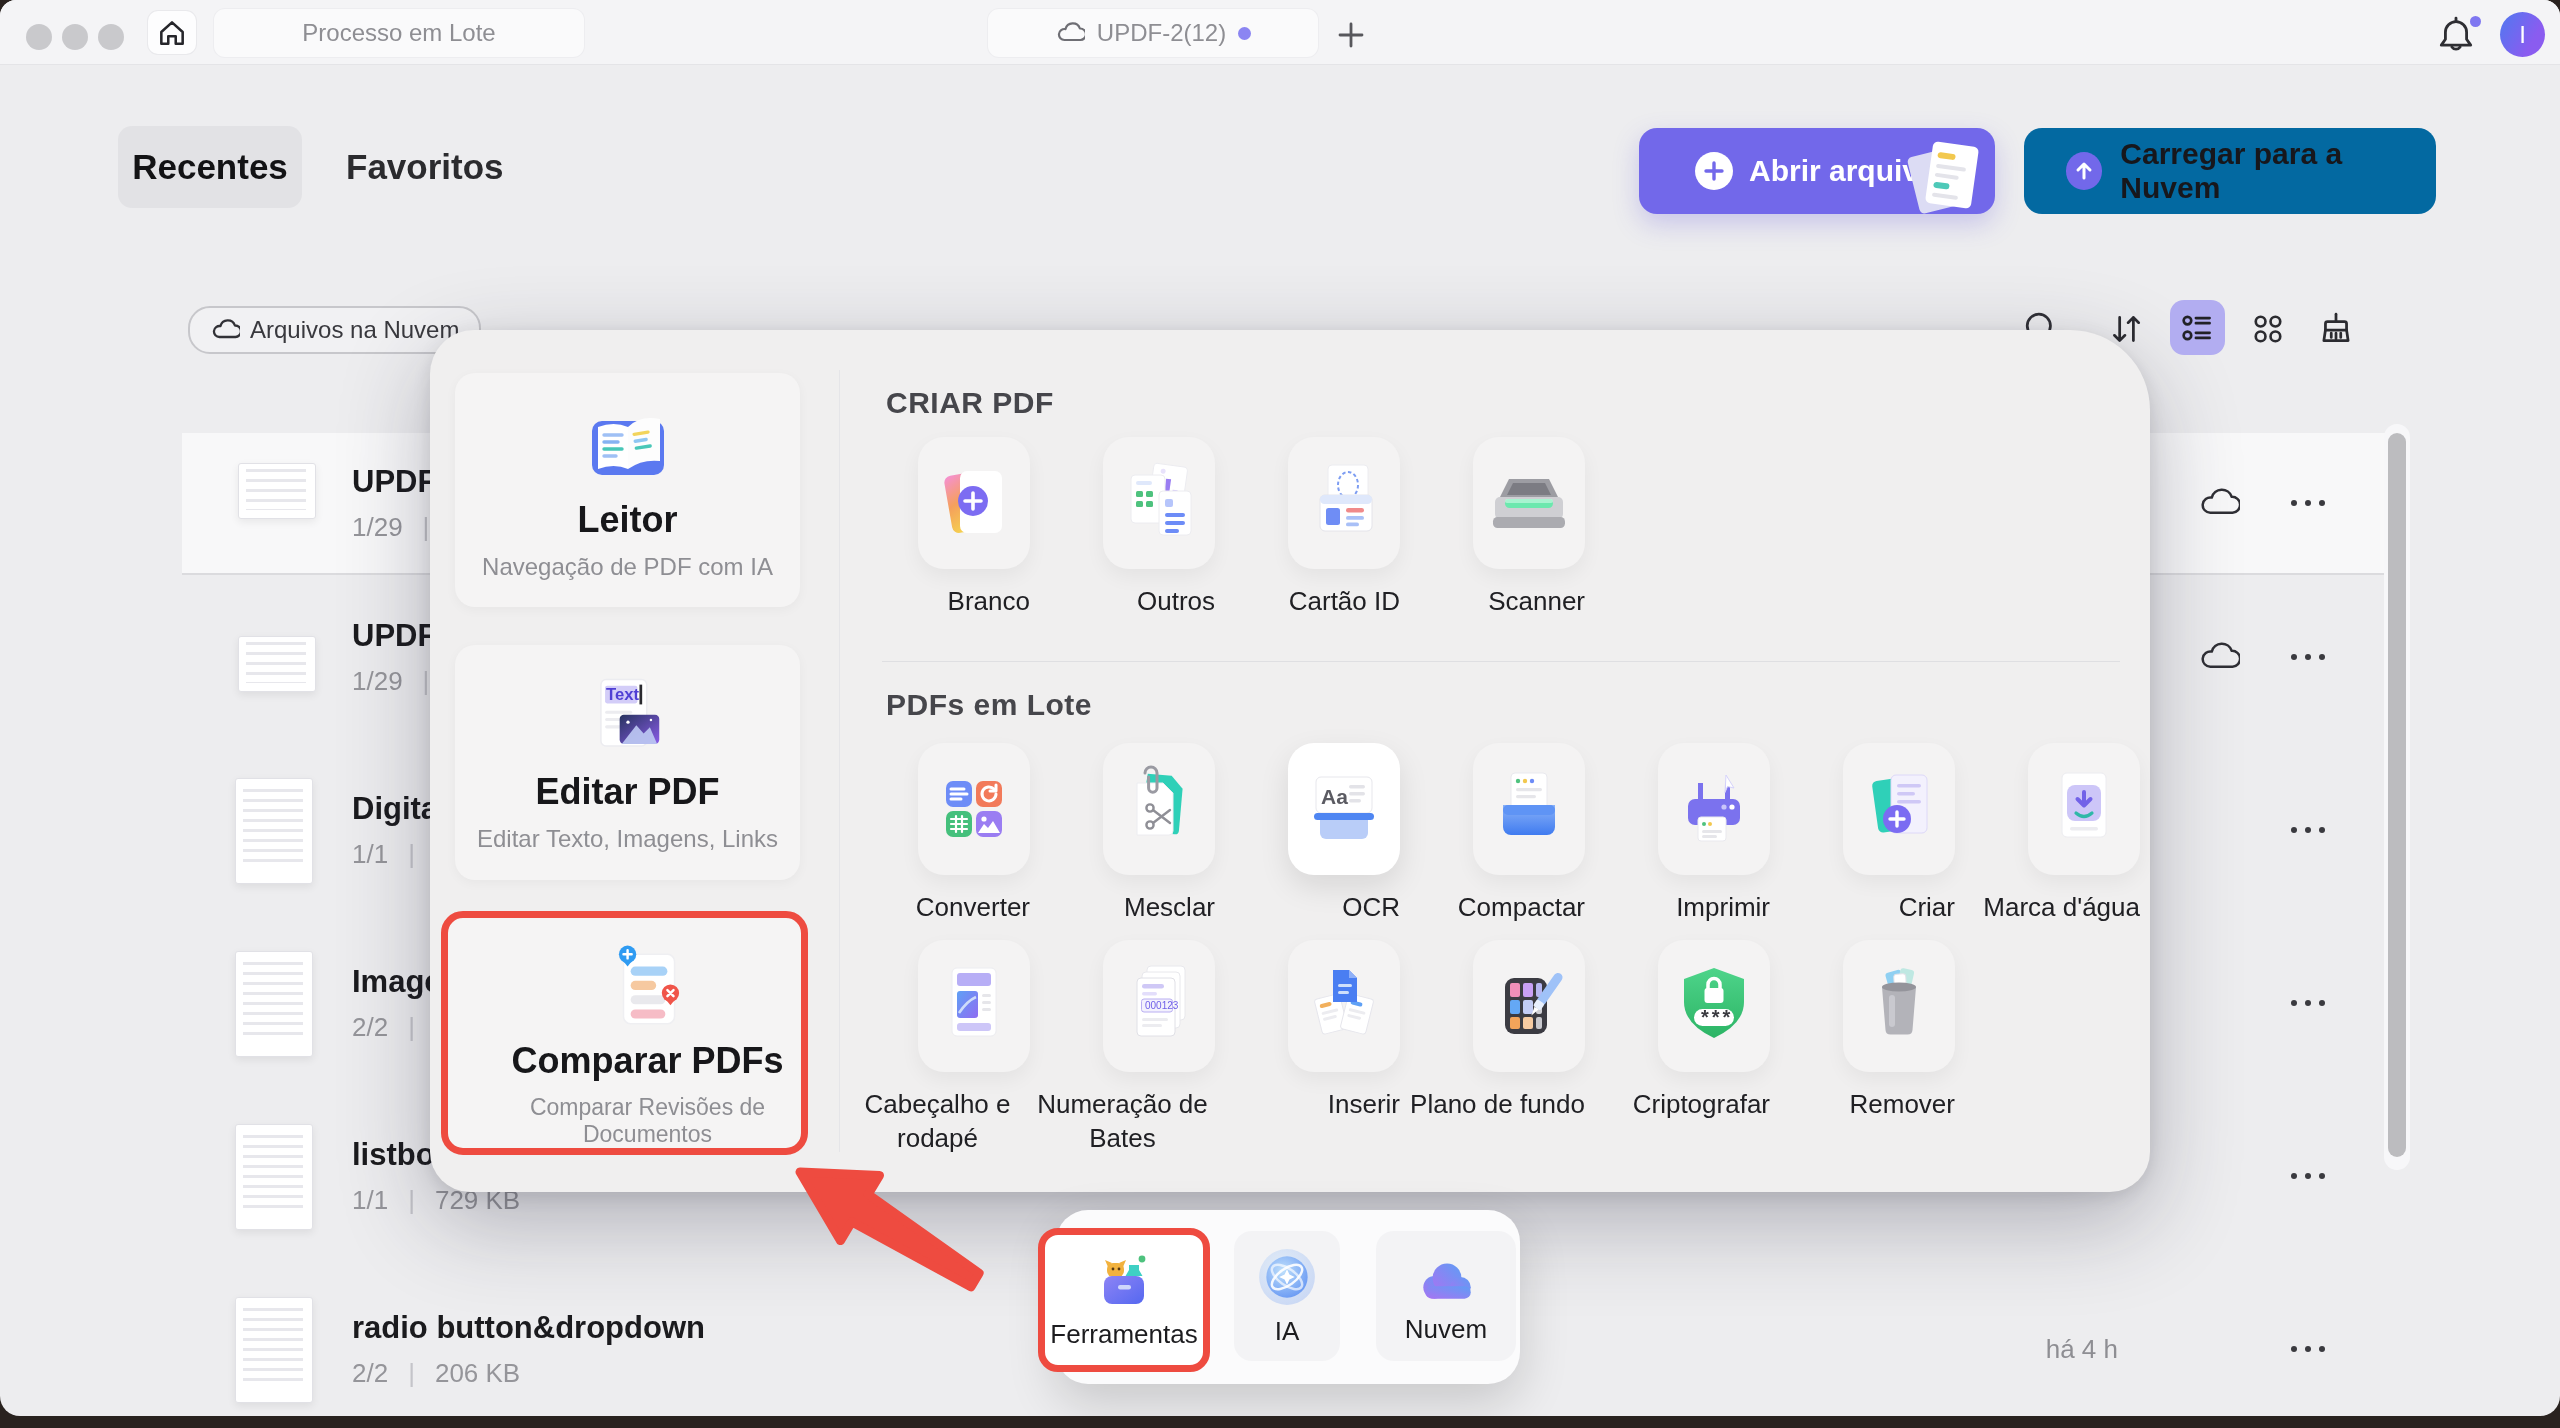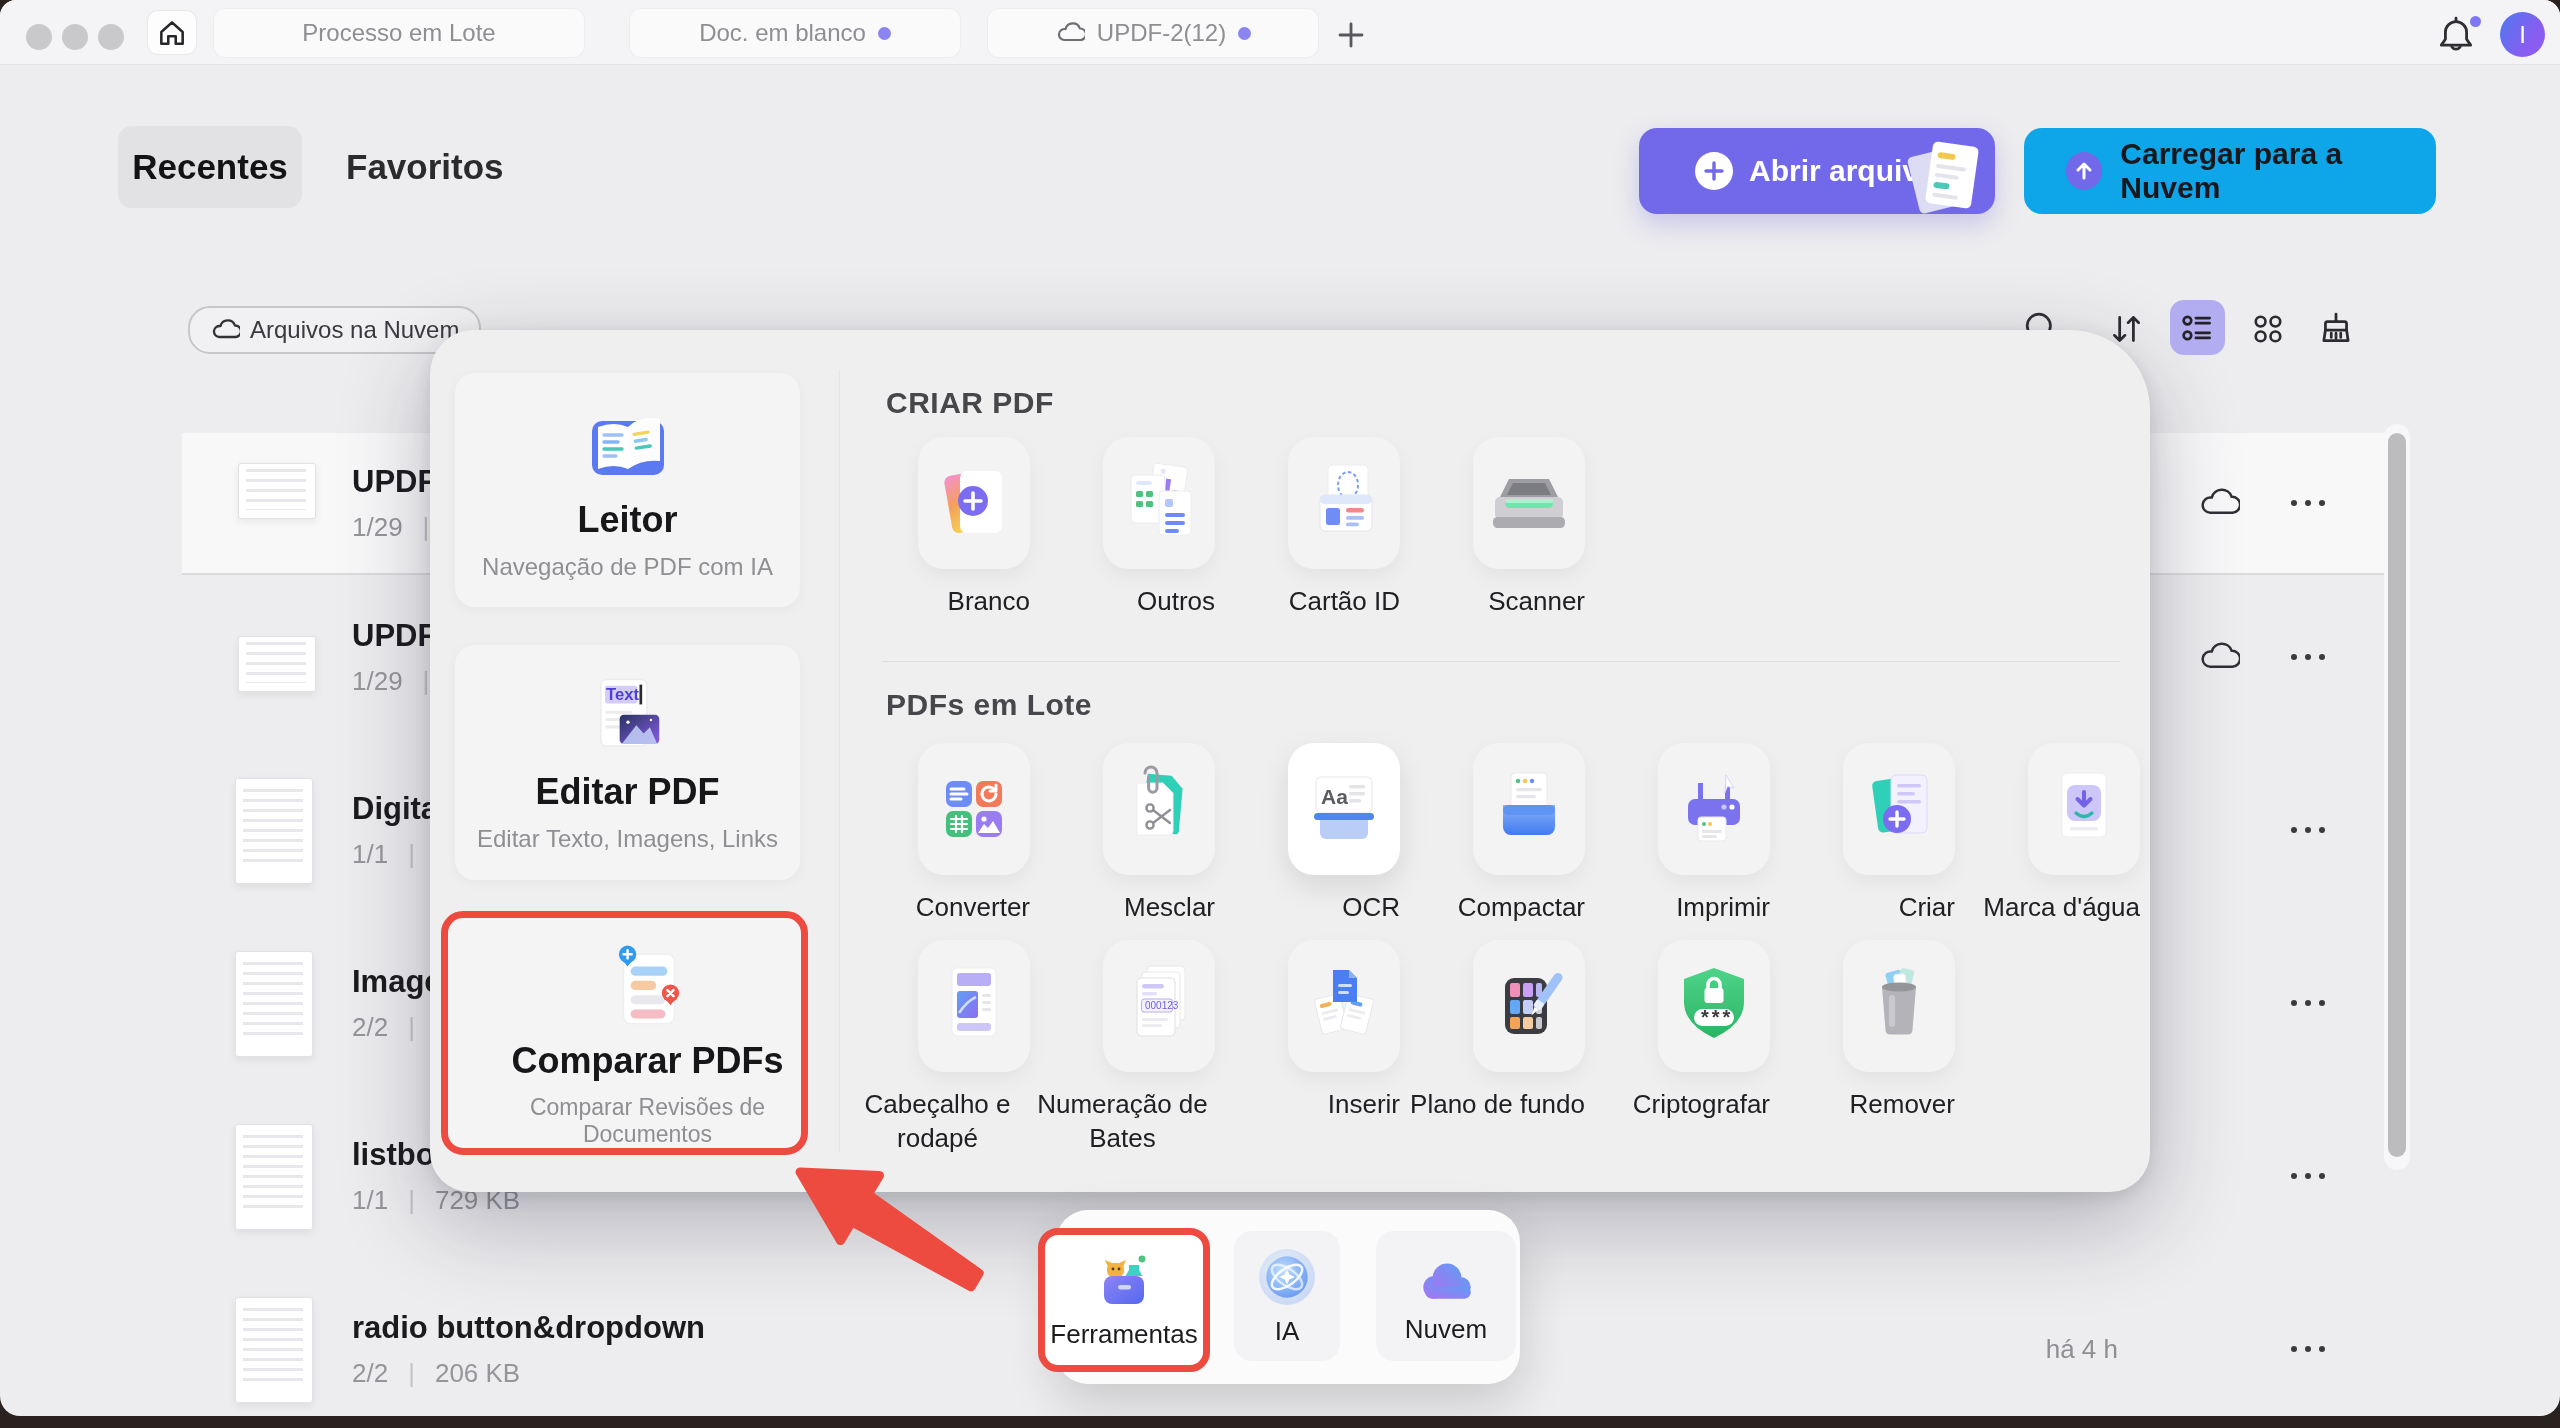--- a/index.html
+++ b/index.html
@@ -11,21 +11,21 @@
   .homebtn{position:absolute;left:148px;top:11px;width:48px;height:43px;border-radius:10px;background:#fdfdfe;box-shadow:0 0 0 1px #e9e9ec;display:flex;align-items:center;justify-content:center;}
   .tab{position:absolute;top:9px;height:48px;border-radius:11px;background:#fafafb;box-shadow:0 0 0 1px #ededf0;display:flex;align-items:center;justify-content:center;gap:12px;color:#8e8e93;font-size:24px;}
   .tabdot{width:13px;height:13px;border-radius:50%;background:#8b85f2;}
   .plusbtn{position:absolute;left:1334px;top:18px;width:34px;height:34px;color:#57575c;}
   .avatar{position:absolute;left:2500px;top:12px;width:45px;height:45px;border-radius:50%;background:linear-gradient(120deg,#4f79f0,#8a5cf0 70%);color:#fff;font-size:24px;display:flex;align-items:center;justify-content:center;}
   .belldot{position:absolute;left:2470px;top:16px;width:11px;height:11px;border-radius:50%;background:#7f77f1;}
   
   .seg-recentes{position:absolute;left:118px;top:126px;width:184px;height:82px;border-radius:14px;background:#e2e2e5;display:flex;align-items:center;justify-content:center;font-size:35px;font-weight:bold;color:#131315;}
   .seg-favoritos{position:absolute;left:346px;top:126px;height:82px;display:flex;align-items:center;font-size:35px;font-weight:600;color:#2b2b2e;}
   .btn-open{position:absolute;left:1639px;top:128px;width:356px;height:86px;border-radius:18px;background:#7268ea;display:flex;align-items:center;gap:16px;padding-left:56px;box-sizing:border-box;color:#fff;font-size:30px;font-weight:600;box-shadow:0 10px 26px rgba(90,80,220,.25);}
-  .btn-upload{position:absolute;left:2024px;top:128px;width:412px;height:86px;border-radius:18px;background:#0ea5e9;display:flex;align-items:center;gap:18px;padding-left:42px;box-sizing:border-box;color:#17171c;font-size:30px;font-weight:600;}
+  .btn-upload{position:absolute;left:2024px;top:128px;width:412px;height:86px;border-radius:18px;background:#0369a1;display:flex;align-items:center;gap:18px;padding-left:42px;box-sizing:border-box;color:#17171c;font-size:30px;font-weight:600;}
   .circle-ic{width:38px;height:38px;border-radius:50%;display:flex;align-items:center;justify-content:center;}
   
   .chip{position:absolute;left:188px;top:306px;height:44px;border-radius:22px;border:2px solid #c7c7cb;display:flex;align-items:center;gap:10px;padding:0 20px;font-size:24px;color:#39393e;background:rgba(255,255,255,.25);}
   .toolic{position:absolute;top:307px;width:44px;height:44px;display:flex;align-items:center;justify-content:center;}
   .listsel{position:absolute;left:2170px;top:300px;width:55px;height:55px;border-radius:14px;background:#b2adf1;display:flex;align-items:center;justify-content:center;}
   
   .frow{position:absolute;left:182px;width:2204px;}
   .frow.sel{background:#f8f8f9;border-bottom:2px solid #dbdbde;}
   .thumb{position:absolute;background:#fff;border:1px solid #e1e1e6;border-radius:3px;box-shadow:0 3px 8px rgba(0,0,0,.07);overflow:hidden;}
   .thumb::before{content:"";position:absolute;left:9%;right:12%;top:10%;bottom:14%;background:repeating-linear-gradient(180deg,#e7e7ec 0 3px,transparent 3px 10px);}
@@ -76,24 +76,20 @@
     <span class="light" style="left:62px"></span>
     <span class="light" style="left:98px"></span>
     <div class="homebtn">
       <svg width="32" height="32" viewBox="0 0 30 30">
           <path d="M5 14 L15 5 L25 14 V25 H18.5 V18 H11.5 V25 H5 Z" fill="none" stroke="#26262b" stroke-width="2.4" stroke-linejoin="round"></path>
         </svg>
     </div>
     <div class="tab" style="left:214px;width:370px">
       <span>Processo em Lote</span>
     </div>
-    <div class="tab" style="left:630px;width:330px">
-      <span>Doc. em blanco</span>
-      <span class="tabdot"></span>
-    </div>
     <div class="tab" style="left:988px;width:330px">
       <svg width="30" height="24" viewBox="0 0 30 24">
           <path d="M9.5 19 a5.5 5.5 0 1 1 1 -10.9 a7.5 7.5 0 0 1 14.4 -.6 a5 5 0 1 1 .6 11.5 z" fill="none" stroke="#6e6e74" stroke-width="2.2" stroke-linejoin="round"></path>
         </svg>
       <span>UPDF-2(12)</span>
       <span class="tabdot"></span>
     </div>
     <div class="plusbtn">
       <svg width="34" height="34" viewBox="0 0 34 34">
           <path d="M17 6 v22 M6 17 h22" stroke="#57575c" stroke-width="2.8" stroke-linecap="round"></path>

